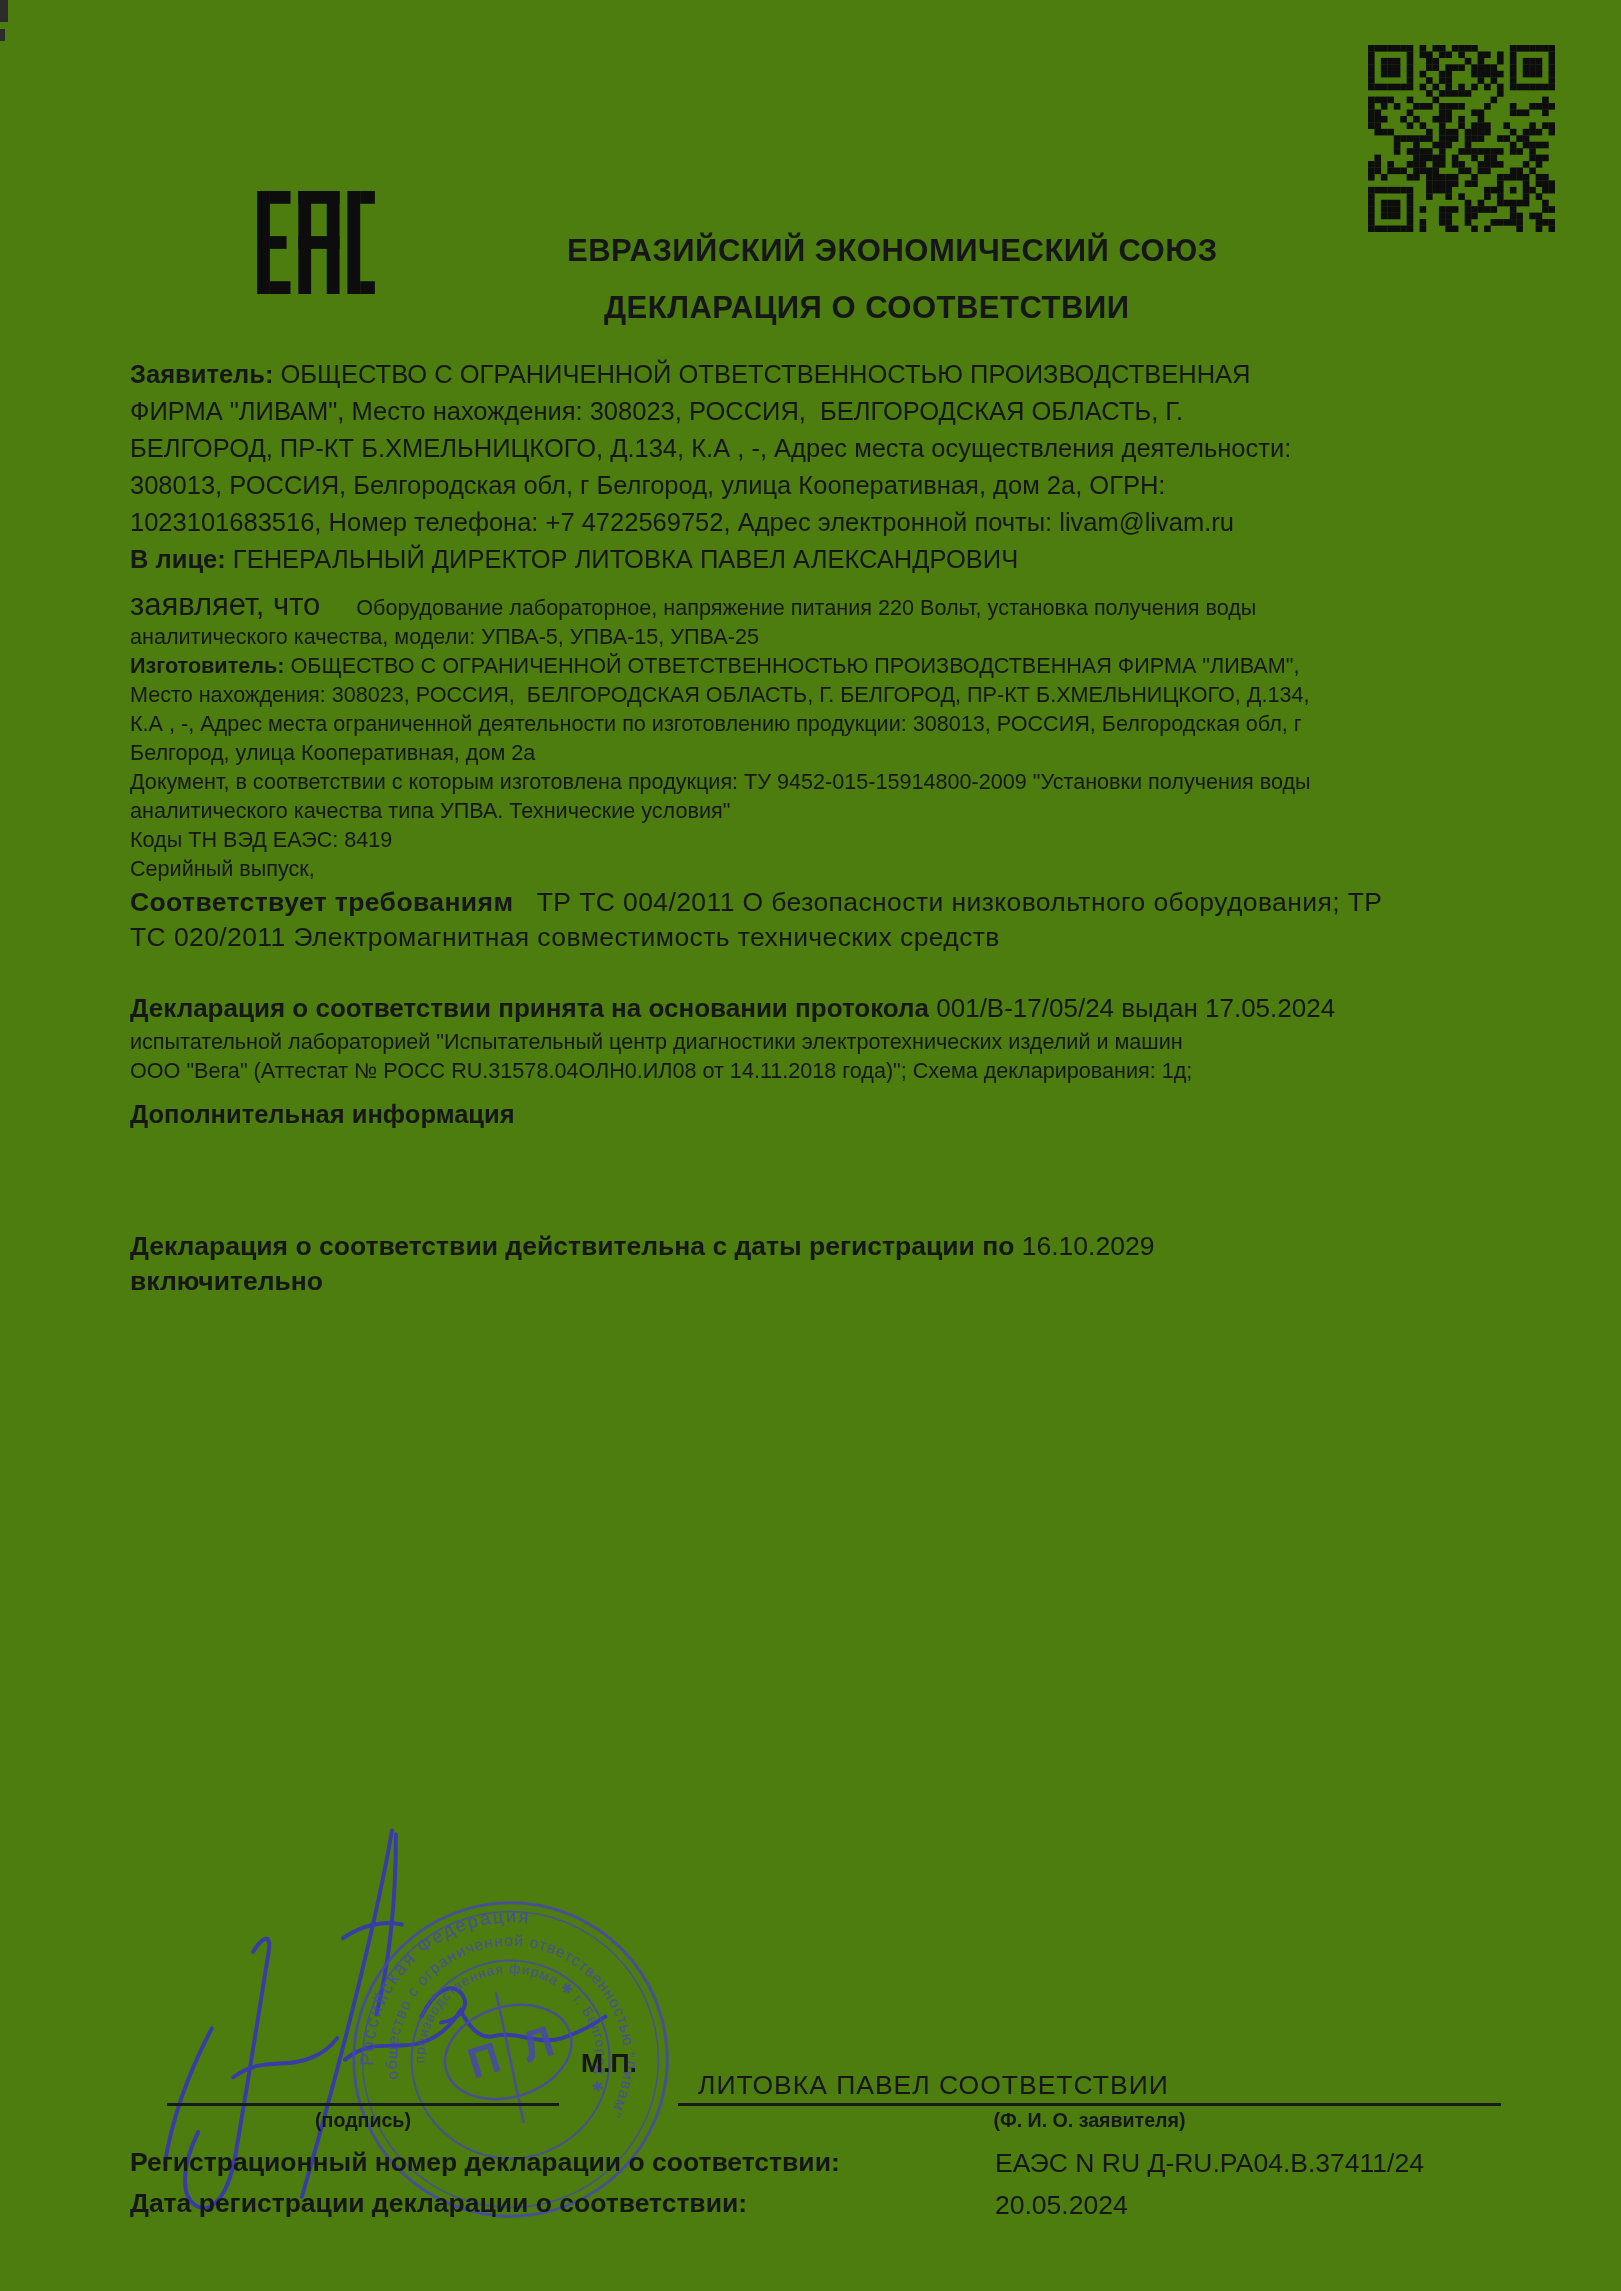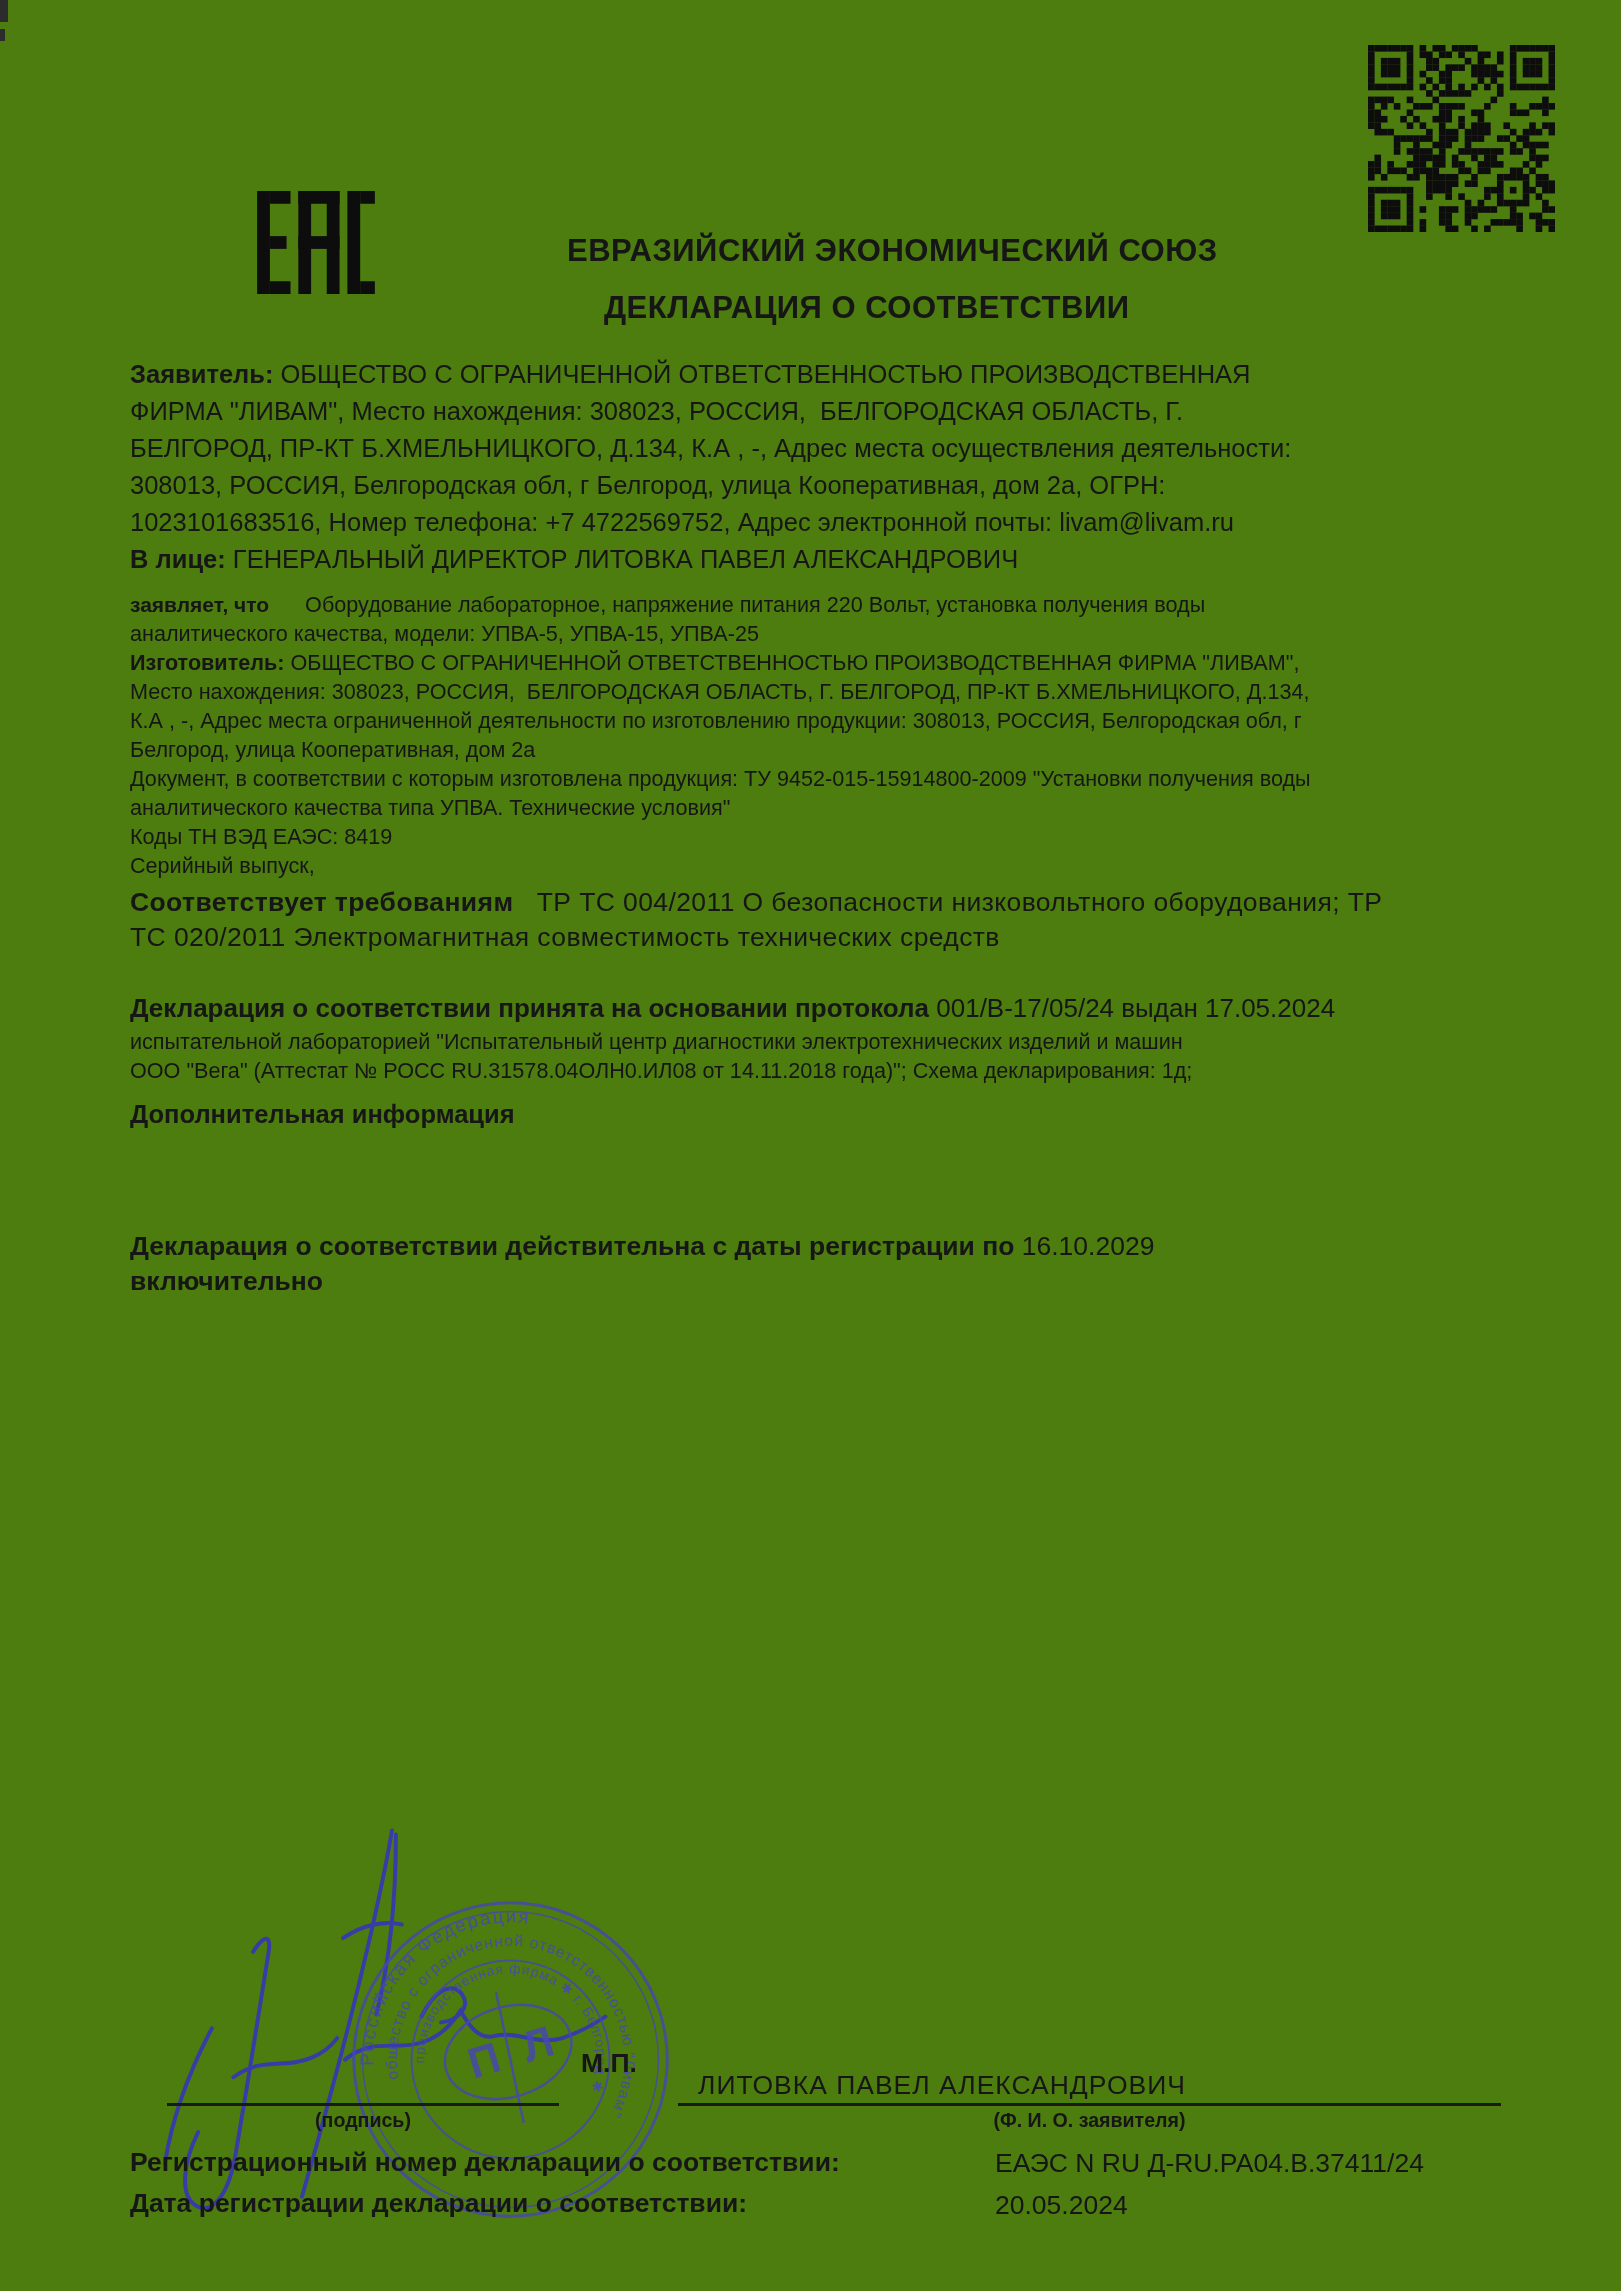--- a/index.html
+++ b/index.html
@@ -4,21 +4,21 @@
 <style>
   html,body{margin:0;padding:0;background:#9a9a9a;}
   .page{
     position:relative;width:1621px;height:2292px;margin:0 auto;
     background:#4d7c0f;overflow:hidden;
     font-family:"Liberation Sans","DejaVu Sans",sans-serif;color:#161616;
   }
   .abs{position:absolute;}
   .ln{white-space:pre;}
   .b{font-weight:bold;}
-  .big{font-size:21px;font-weight:bold;}
+  .big{font-size:31px;font-weight:normal;}
   .title1{left:567px;top:233px;font-size:31px;font-weight:bold;letter-spacing:0.5px;}
   .title2{left:604px;top:290px;font-size:31px;font-weight:bold;letter-spacing:0.5px;}
   .applicant{left:130px;top:356px;font-size:25.5px;line-height:37px;}
   .declares{left:130px;top:590px;font-size:21.6px;line-height:29px;}
   .compliance{left:130px;top:885px;font-size:26.5px;line-height:35px;letter-spacing:0.4px;}
   .basis-head{left:130px;top:993px;font-size:26px;}
   .basis-rest{left:130px;top:1027px;font-size:21.6px;line-height:29px;}
   .additional{left:130px;top:1100px;font-size:25.5px;font-weight:bold;}
   .validity{left:130px;top:1229px;font-size:26.5px;line-height:35px;}
   .mp{left:581px;top:2048px;font-size:26.5px;font-weight:bold;}
@@ -548,21 +548,21 @@
         <text font-size="14" letter-spacing="1"><textPath href="#circInn" startOffset="4%">производственная фирма  ✱  г. Белгород  ✱</textPath></text>
         <text x="128" y="178" font-size="44" font-weight="bold">П</text>
         <text x="186" y="178" font-size="44" font-weight="bold">Л</text>
       </g>
     </g>
   </svg>
 
   <div class="abs mp">М.П.</div>
   <div class="abs sig-line"></div>
   <div class="abs sig-caption">(подпись)</div>
-  <div class="abs name">ЛИТОВКА ПАВЕЛ АЛЕКСАНДРОВИЧ</div>
+  <div class="abs name">ЛИТОВКА ПАВЕЛ СООТВЕТСТВИИ</div>
   <div class="abs name-line"></div>
   <div class="abs name-caption">(Ф. И. О. заявителя)</div>
   <div class="abs reg-label">Регистрационный номер декларации о соответствии:</div>
   <div class="abs reg-value">ЕАЭС N RU Д-RU.РА04.В.37411/24</div>
   <div class="abs date-label">Дата регистрации декларации о соответствии:</div>
   <div class="abs date-value">20.05.2024</div>
 
 </div>
 
 

